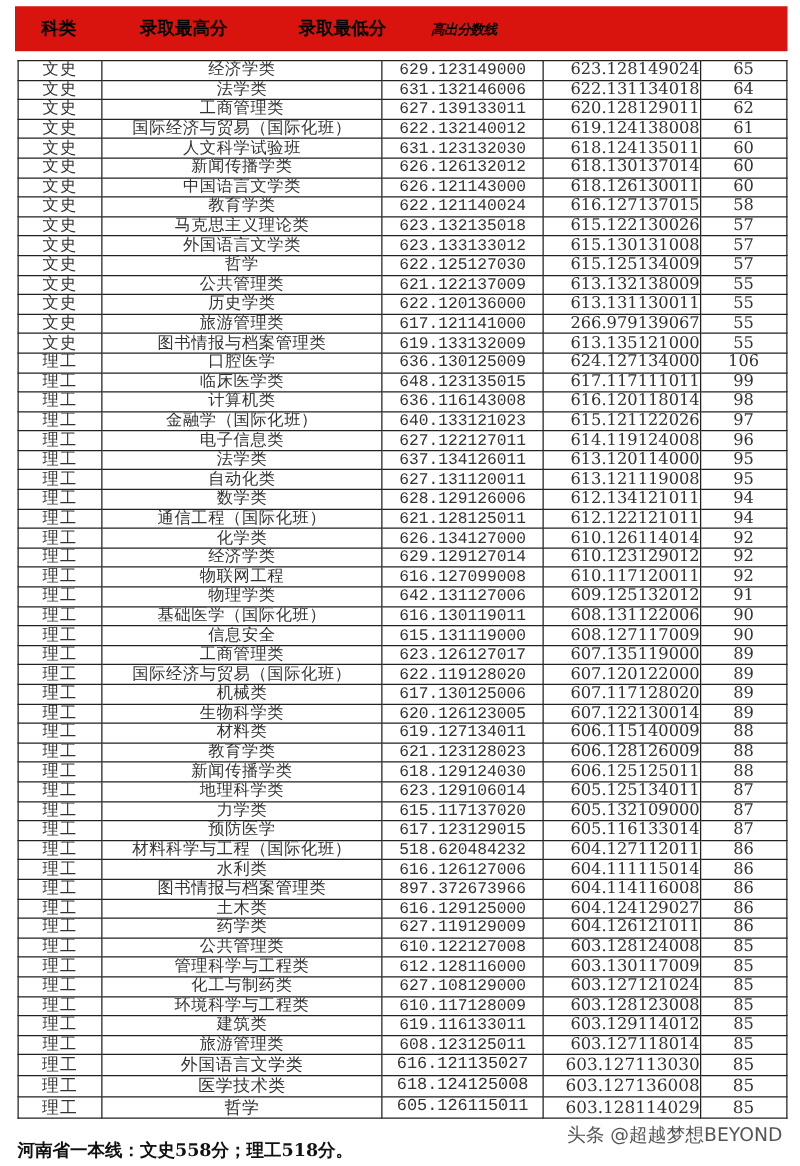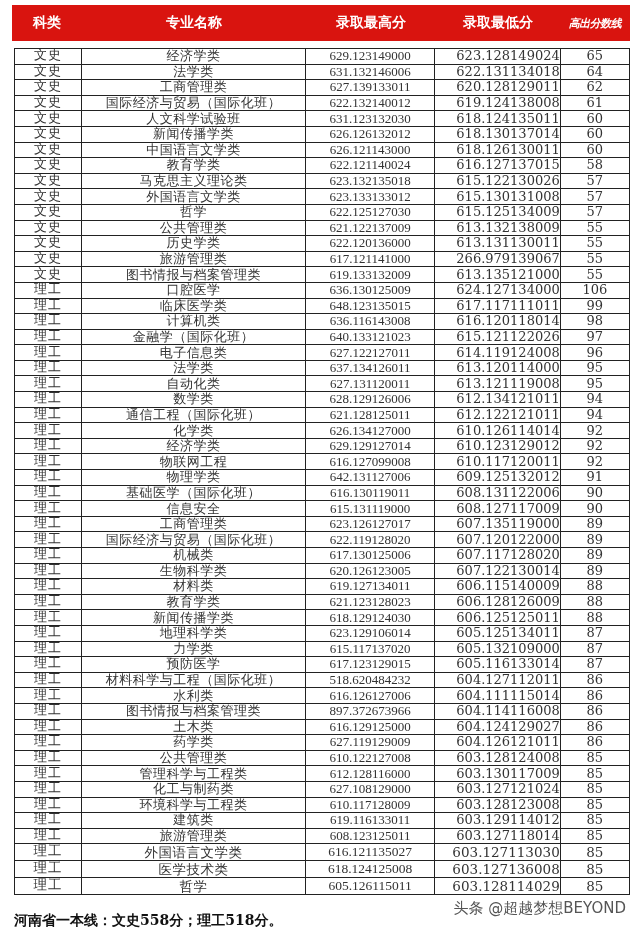--- a/index.html
+++ b/index.html
@@ -1,45 +1,44 @@
 <!DOCTYPE html>
 <html><head>
 <meta charset="utf-8">
 <style>
   html, body { margin:0; padding:0; }
   body { width:640px; height:933px; background:#ffffff; position:relative; overflow:hidden;
          font-family:"DejaVu Serif","Liberation Serif",serif; color:#222; }
   .header { position:absolute; left:12px; top:5px; width:618px; height:36px; background:#d9140f;
-            display:flex; align-items:center; color:#ffffff; font-family:"DejaVu Sans","Liberation Sans",sans-serif; font-weight:bold; }
+            display:flex; align-items:center; color:#000000; font-family:"DejaVu Sans","Liberation Sans",sans-serif; font-weight:bold; }
   .header div { text-align:center; }
   .h0 { width:70px; font-size:14px; }
   .h1 { width:224px; font-size:14px; }
   .h2 { width:130px; font-size:14px; }
   .h3 { width:124px; font-size:14px;font-family:Liberation Serif, serif; }
   .h4 { width:70px; font-size:11px; letter-spacing:-0.5px;font-style:italic; }
   table { position:absolute; left:14px; top:48px; border-collapse:collapse; table-layout:fixed; width:616px; }
   td { border:1px solid #222; padding:0; text-align:center; font-size:13px; line-height:14px; height:14.6px;
        white-space:nowrap; overflow:hidden; color:#333; }
   tr.tall td { height:15.8px; font-size:13.5px; }
-  td.c0 { width:66px; letter-spacing:1px;font-family:Liberation Mono, monospace; }
+  td.c0 { width:66px; letter-spacing:1px; }
   td.c1 { width:222px; letter-spacing:0.5px; }
-  td.c2 { width:128px; font-family:Liberation Serif, serif; }
+  td.c2 { width:128px; font-family:Liberation Mono, monospace; }
   td.c3 { width:124px;text-align:right; }
   td.c4 { width:68px; }
   .footnote { position:absolute; left:14px; top:912px; font-size:14px; font-weight:bold; color:#111;
               font-family:"DejaVu Serif","Liberation Serif",serif;text-align:right; }
   .watermark { position:absolute; right:14px; top:899px; font-size:15px; color:#555;
                font-family:"DejaVu Sans","Liberation Sans",sans-serif; }
 </style>
 </head>
 <body>
 
 <div class="header">
   <div class="h0">科类</div>
-  <div class="h1">专业名称</div>
   <div class="h2">录取最高分</div>
   <div class="h3">录取最低分</div>
   <div class="h4">高出分数线</div>
 </div>
 
 <table>
   <tbody id="tbody">
       <tr>
         <td class="c0">文史</td>
         <td class="c1">经济学类</td>

